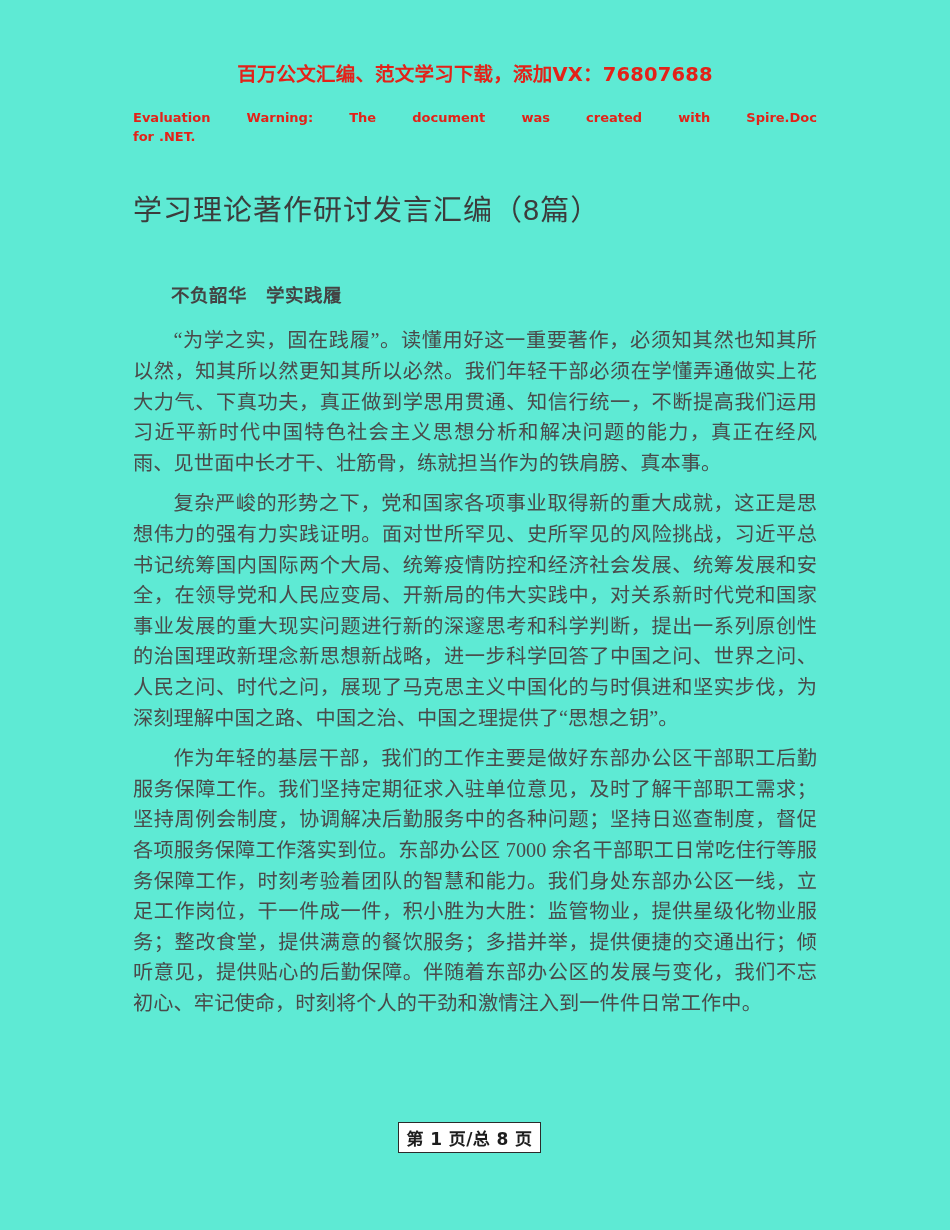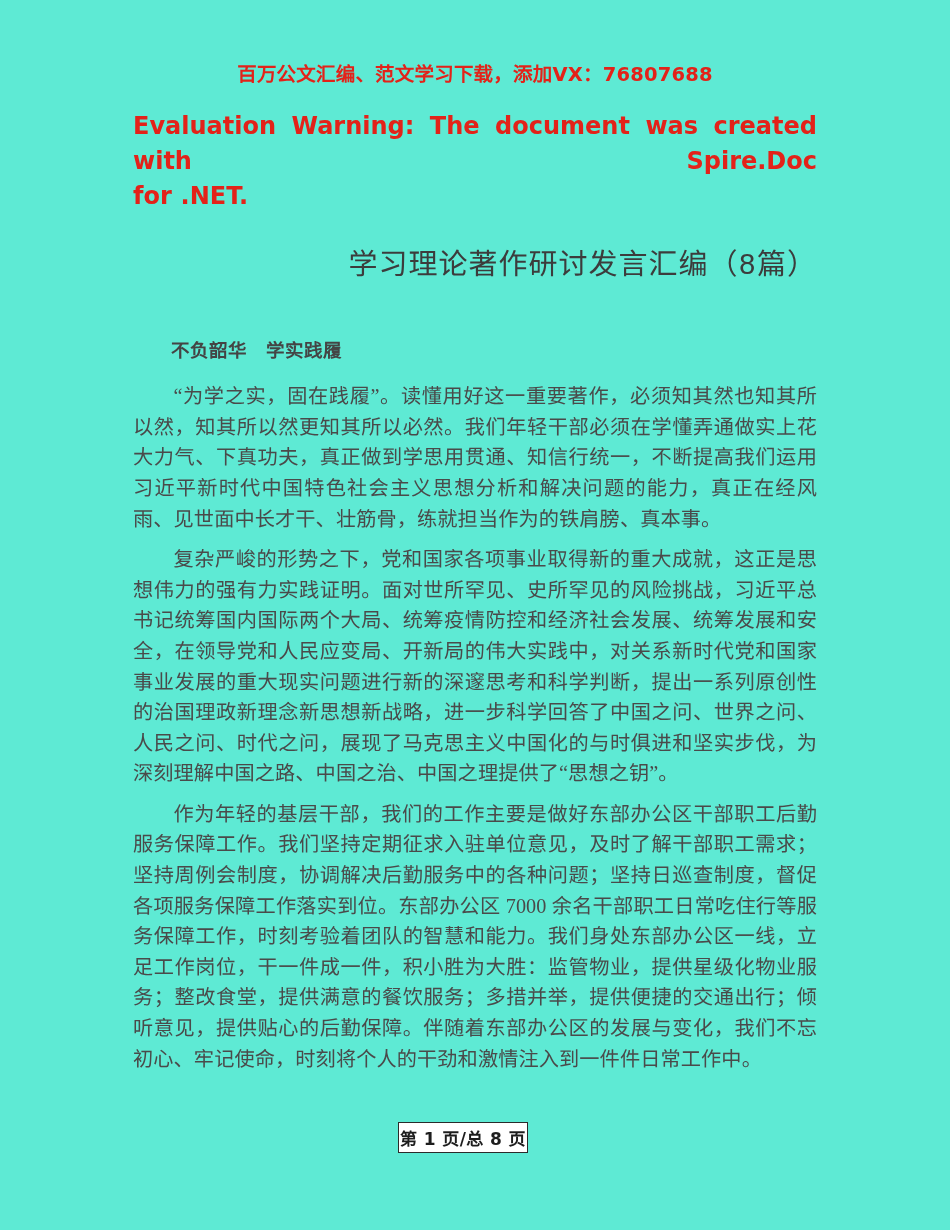--- a/index.html
+++ b/index.html
@@ -44,43 +44,43 @@
     letter-spacing: 0.2px;
     line-height: 1.3;
     white-space: nowrap;
   }
 
   
   .eval-warning {
     margin-top: 22px;
     color: #e32219;
     font-family: "DejaVu Sans", "Liberation Sans", sans-serif;
-    font-size: 24px;
+    font-size: 13px;
     font-weight: 600;
     line-height: 1.45;
     text-align: justify;
     text-align-last: left;
     -moz-text-align-last: left;
     word-spacing: 0.5px;
   }
   .eval-warning > span { display: block; }
   .eval-warning .line1 {
     text-align: justify;
     text-align-last: justify;
     -moz-text-align-last: justify;
   }
   .eval-warning .line2 {
     text-align: right;
   }
 
   
   .doc-title {
-    margin-top: 31px;
-    text-align: right;
-    font-family: Liberation Mono, monospace;
+    margin-top: 42px;
+    text-align: left;
+    font-family: Liberation Sans, sans-serif;
     font-size: 29px;
     font-weight: 400;
     color: #3c3c3c;
     letter-spacing: 1px;
     line-height: 1.5;
   }
 
   
   .section-heading {
     margin-top: 48px;
@@ -107,21 +107,21 @@
     text-justify: inter-ideograph;
     text-indent: 2em;
     letter-spacing: 0.1px;
   }
 
   
   .page-footer {
     position: absolute;
     left: 398px;
     top: 1122px;
-    width: 130px;
+    width: 143px;
     height: 31px;
     border: 1px solid #2b2b2b;
     box-sizing: border-box;
     display: flex;
     align-items: center;
     justify-content: center;
     background: #ffffff;
   }
   .page-footer .label {
     font-family: "DejaVu Sans", "Liberation Sans", sans-serif;

